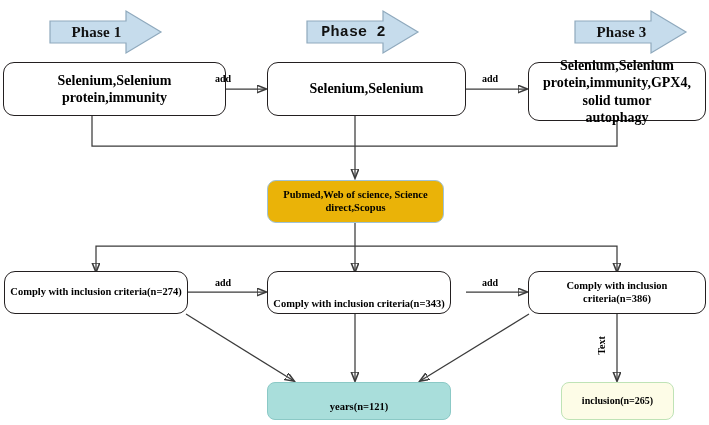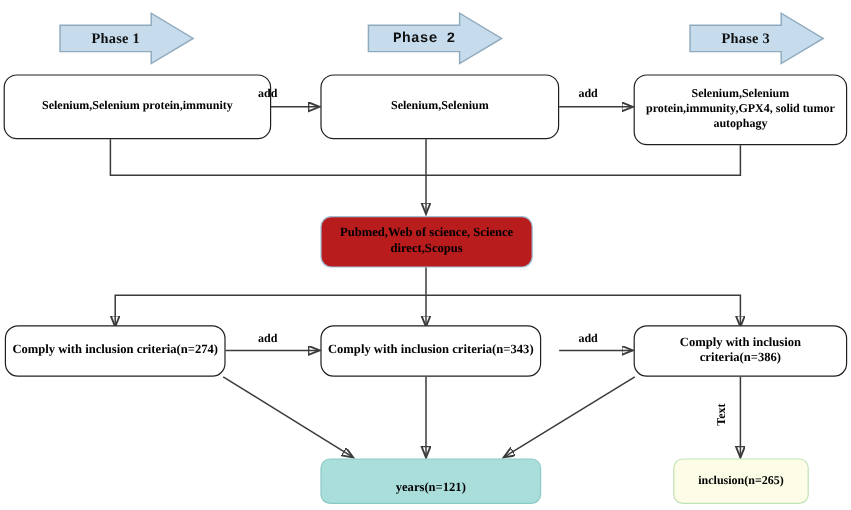--- a/index.html
+++ b/index.html
@@ -7,34 +7,34 @@
        font-family:"Liberation Serif","DejaVu Serif",serif;}
   #root{position:relative;width:709px;height:425px;background:#fff;}
 
   .node{position:absolute;box-sizing:border-box;display:flex;align-items:center;
         justify-content:center;text-align:center;font-weight:bold;color:#000;
         line-height:1.22;}
 
   .rbox{border:1.3px solid #231f20;border-radius:11px;background:#ffffff;}
   .phase-lbl{font-size:11px;letter-spacing:.2px;}
 
-  .top-box{font-size:10px;padding:2px 6px;}
+  .top-box{font-size:14px;padding:2px 6px;}
   .crit-box{font-size:10.5px;padding:2px 5px;}
 
-  .db-box{background:#b91c1c;border:1.1px solid #9fc2d8;border-radius:9px;
+  .db-box{background:#eab308;border:1.1px solid #9fc2d8;border-radius:9px;
           font-size:10.5px;padding:2px 8px;}
   .teal-box{background:#a9dedb;border:1.1px solid #8bc9c6;border-radius:8px;
             font-size:10.5px;padding:2px 6px;}
   .cream-box{background:#fdfce7;border:1.2px solid #bfe3b6;border-radius:8px;
              font-size:10px;padding:2px 6px;}
 
   .phase-arrow{position:absolute;}
   .phase-arrow .ptext{position:absolute;left:0;top:0;width:100%;height:100%;
       display:flex;align-items:center;justify-content:center;
-      font-weight:bold;font-size:12px;color:#111;padding-right:18px;
+      font-weight:bold;font-size:15px;color:#111;padding-right:18px;
       box-sizing:border-box;text-align:right;}
 
   .edge-label{position:absolute;font-size:10px;font-weight:bold;color:#000;}
   .edge-label.vert{transform:rotate(-90deg);transform-origin:center center;}
 
   svg.wires{position:absolute;left:0;top:0;width:709px;height:425px;
             pointer-events:none;}
   svg.wires line,svg.wires path,svg.wires polyline{
       stroke:#3b3b3b;stroke-width:1.25px;fill:none;}
 </style>
@@ -119,21 +119,21 @@
     <span>
       <span>Pubmed,Web of science, Science</span><br>
       <span>direct,Scopus</span>
     </span>
   </div>
 
   <div class="node rbox crit-box" style="left:4px;top:271px;width:184px;height:43px;">
     <span>Comply with inclusion criteria(n=274)</span>
   </div>
 
-  <div class="node rbox crit-box" style="left:267px;top:271px;width:184px;height:43px;">
+  <div class="node rbox crit-box" style="left:267px;top:271px;width:184px;height:43px;align-items:flex-end;">
     <span>Comply with inclusion criteria(n=343)</span>
   </div>
 
   <div class="node rbox crit-box" style="left:528px;top:271px;width:178px;height:43px;">
     <span>Comply with inclusion criteria(n=386)</span>
   </div>
 
   <span class="edge-label" style="left:215px;top:277px;">add</span>
   <span class="edge-label" style="left:482px;top:277px;">add</span>
 

